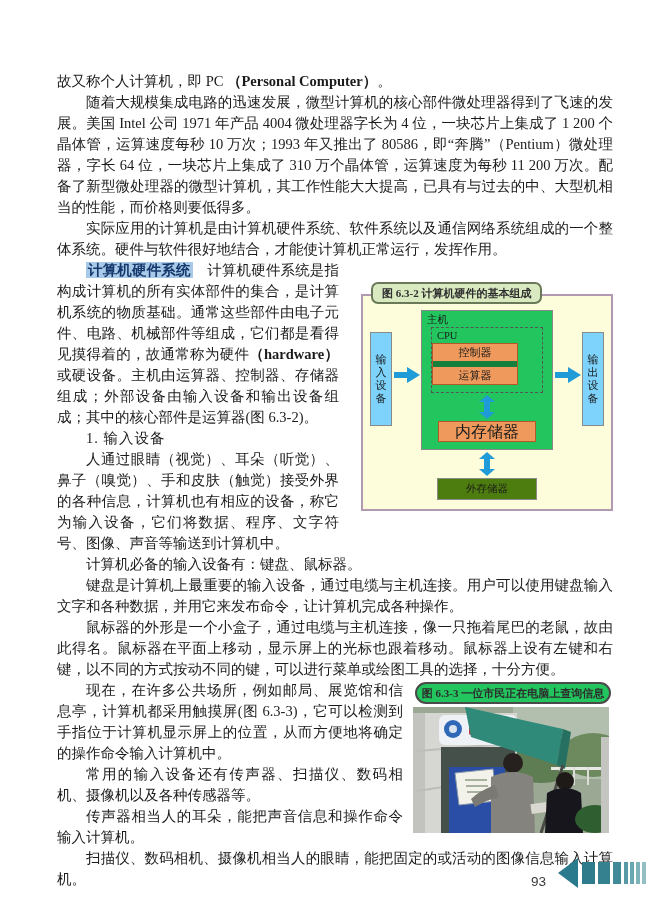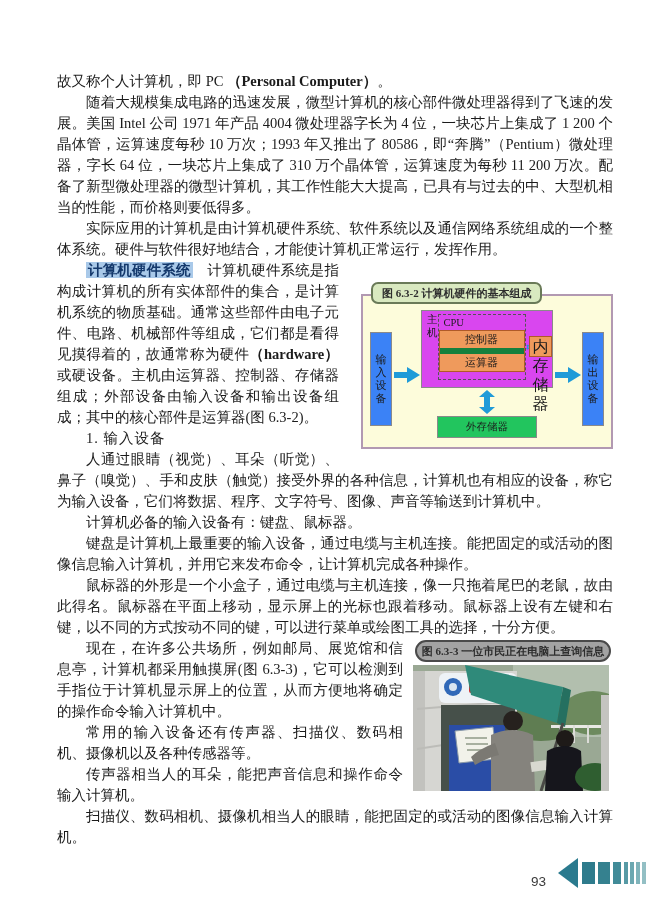--- a/index.html
+++ b/index.html
@@ -12,39 +12,39 @@
   .bold{font-weight:bold;}
   .hl{background:#a9c9e9;color:#14386b;font-weight:bold;padding:0 2px;}
 
   .fig{float:right;clear:right;}
   .fig1{width:252px;margin:22px 0 4px 8px;padding-left:14px;}
   .fig2{width:200px;margin:2px 0 4px 10px;}
 
   .fig-cap{box-sizing:border-box;font-size:11px;font-weight:bold;color:#2d2d2d;text-align:center;}
   .cap1{position:relative;z-index:2;width:fit-content;margin-left:10px;padding:2px 9px;
         background:#d9e9c0;border:2px solid #6a7a58;border-radius:7px;line-height:14px;}
-  .cap2{width:196px;margin:0 0 3px 2px;padding:2px 2px;background:#a3a3a3;border:2px solid #4a4a4a;
+  .cap2{width:196px;margin:0 0 3px 2px;padding:2px 2px;background:#22c55e;border:2px solid #4a4a4a;
         border-radius:11px;line-height:14px;}
 
   .fig1-box{box-sizing:border-box;margin-top:-10px;background:#fdfcdb;border:2px solid #b299b2;padding:14px 7px 9px;}
   .fig1-row{display:flex;justify-content:space-between;align-items:flex-start;}
-  .io-box{width:20px;height:92px;margin-top:22px;background:#3b82f6;border:1px solid #8a8a8a;
+  .io-box{width:20px;height:92px;margin-top:22px;background:#7dd3fc;border:1px solid #8a8a8a;
           display:flex;align-items:center;justify-content:center;}
   .vtext{display:inline-block;width:12px;font-size:11px;line-height:13px;word-break:break-all;text-align:center;}
   .harrow{margin-top:56px;}
   .center-col{display:flex;flex-direction:column;align-items:center;}
-  .host-box{width:130px;background:#d946ef;border:1px solid #8a8a8a;display:flex;flex-direction:row;align-items:center;padding:2px 0 7px;}
+  .host-box{width:130px;background:#22c55e;border:1px solid #8a8a8a;display:flex;flex-direction:column;align-items:center;padding:2px 0 7px;}
   .inner-label{align-self:flex-start;margin-left:5px;font-size:10.5px;line-height:13px;}
   .cpu-box{width:110px;border:1px dashed #555555;display:flex;flex-direction:column;align-items:flex-start;padding:1px 0 7px;margin-top:1px;}
   .orange-stack{width:84px;border:1px solid #b05a28;margin-top:1px;}
   .orange-cell{height:17px;line-height:17px;font-size:11px;text-align:center;background:#ef9a5c;}
   .orange-cell + .orange-cell{border-top:6px solid #15803d;}
   .varrow{margin:2px 0;}
   .mem-box{width:96px;height:19px;line-height:19px;background:#ef9a5c;border:1px solid #b05a28;font-size:16px;text-align:center;}
-  .ext-box{width:98px;height:20px;line-height:20px;background:#22c55e;border:1px solid #8a8a8a;font-size:10.5px;text-align:center;}
+  .ext-box{width:98px;height:20px;line-height:20px;background:#4d7c0f;border:1px solid #8a8a8a;font-size:10.5px;text-align:center;}
 
   .footer{position:absolute;top:857px;right:4px;display:flex;align-items:flex-end;}
   .page-num{font-size:13.5px;color:#3a3a3a;margin-right:12px;font-family:"Liberation Sans","DejaVu Sans",sans-serif;}
 </style>
 </head>
 <body>
 
 <div class="page">
   <div class="content">
 
@@ -92,21 +92,21 @@
           </div>
         </div>
       </div>
     </aside>
 
     <div>
         <p class="para"><span class="hl">计算机硬件系统</span><span>　计算机硬件系统是指构成计算机的所有实体部件的集合，是计算机系统的物质基础。通常这些部件由电子元件、电路、机械部件等组成，它们都是看得见摸得着的，故通常称为硬件</span><span class="bold">（hardware）</span><span>或硬设备。主机由运算器、控制器、存储器组成；外部设备由输入设备和输出设备组成；其中的核心部件是运算器(图 6.3-2)。</span></p>
         <p class="para subhead"><span>1. 输入设备</span></p>
         <p class="para"><span>人通过眼睛（视觉）、耳朵（听觉）、鼻子（嗅觉）、手和皮肤（触觉）接受外界的各种信息，计算机也有相应的设备，称它为输入设备，它们将数据、程序、文字符号、图像、声音等输送到计算机中。</span></p>
         <p class="para"><span>计算机必备的输入设备有：键盘、鼠标器。</span></p>
-        <p class="para"><span>键盘是计算机上最重要的输入设备，通过电缆与主机连接。能把固定的或活动的图像信息输入计算机，并用它来发布命令，让计算机完成各种操作。</span></p>
+        <p class="para"><span>键盘是计算机上最重要的输入设备，通过电缆与主机连接。用户可以使用键盘输入文字和各种数据，并用它来发布命令，让计算机完成各种操作。</span></p>
         <p class="para"><span>鼠标器的外形是一个小盒子，通过电缆与主机连接，像一只拖着尾巴的老鼠，故由此得名。鼠标器在平面上移动，显示屏上的光标也跟着移动。鼠标器上设有左键和右键，以不同的方式按动不同的键，可以进行菜单或绘图工具的选择，十分方便。</span></p>
       </div>
 
     <aside class="fig fig2">
       <div class="fig-cap cap2">图 6.3-3 一位市民正在电脑上查询信息</div>
       <svg width="196" height="126" viewBox="0 0 196 126">
         <rect width="196" height="126" fill="#9aa894"></rect>
         <rect x="100" y="0" width="96" height="72" fill="#b2bfae"></rect>
         <ellipse cx="128" cy="52" rx="42" ry="24" fill="#5f7d52"></ellipse>
         <ellipse cx="180" cy="48" rx="32" ry="22" fill="#6d8a5e"></ellipse>

